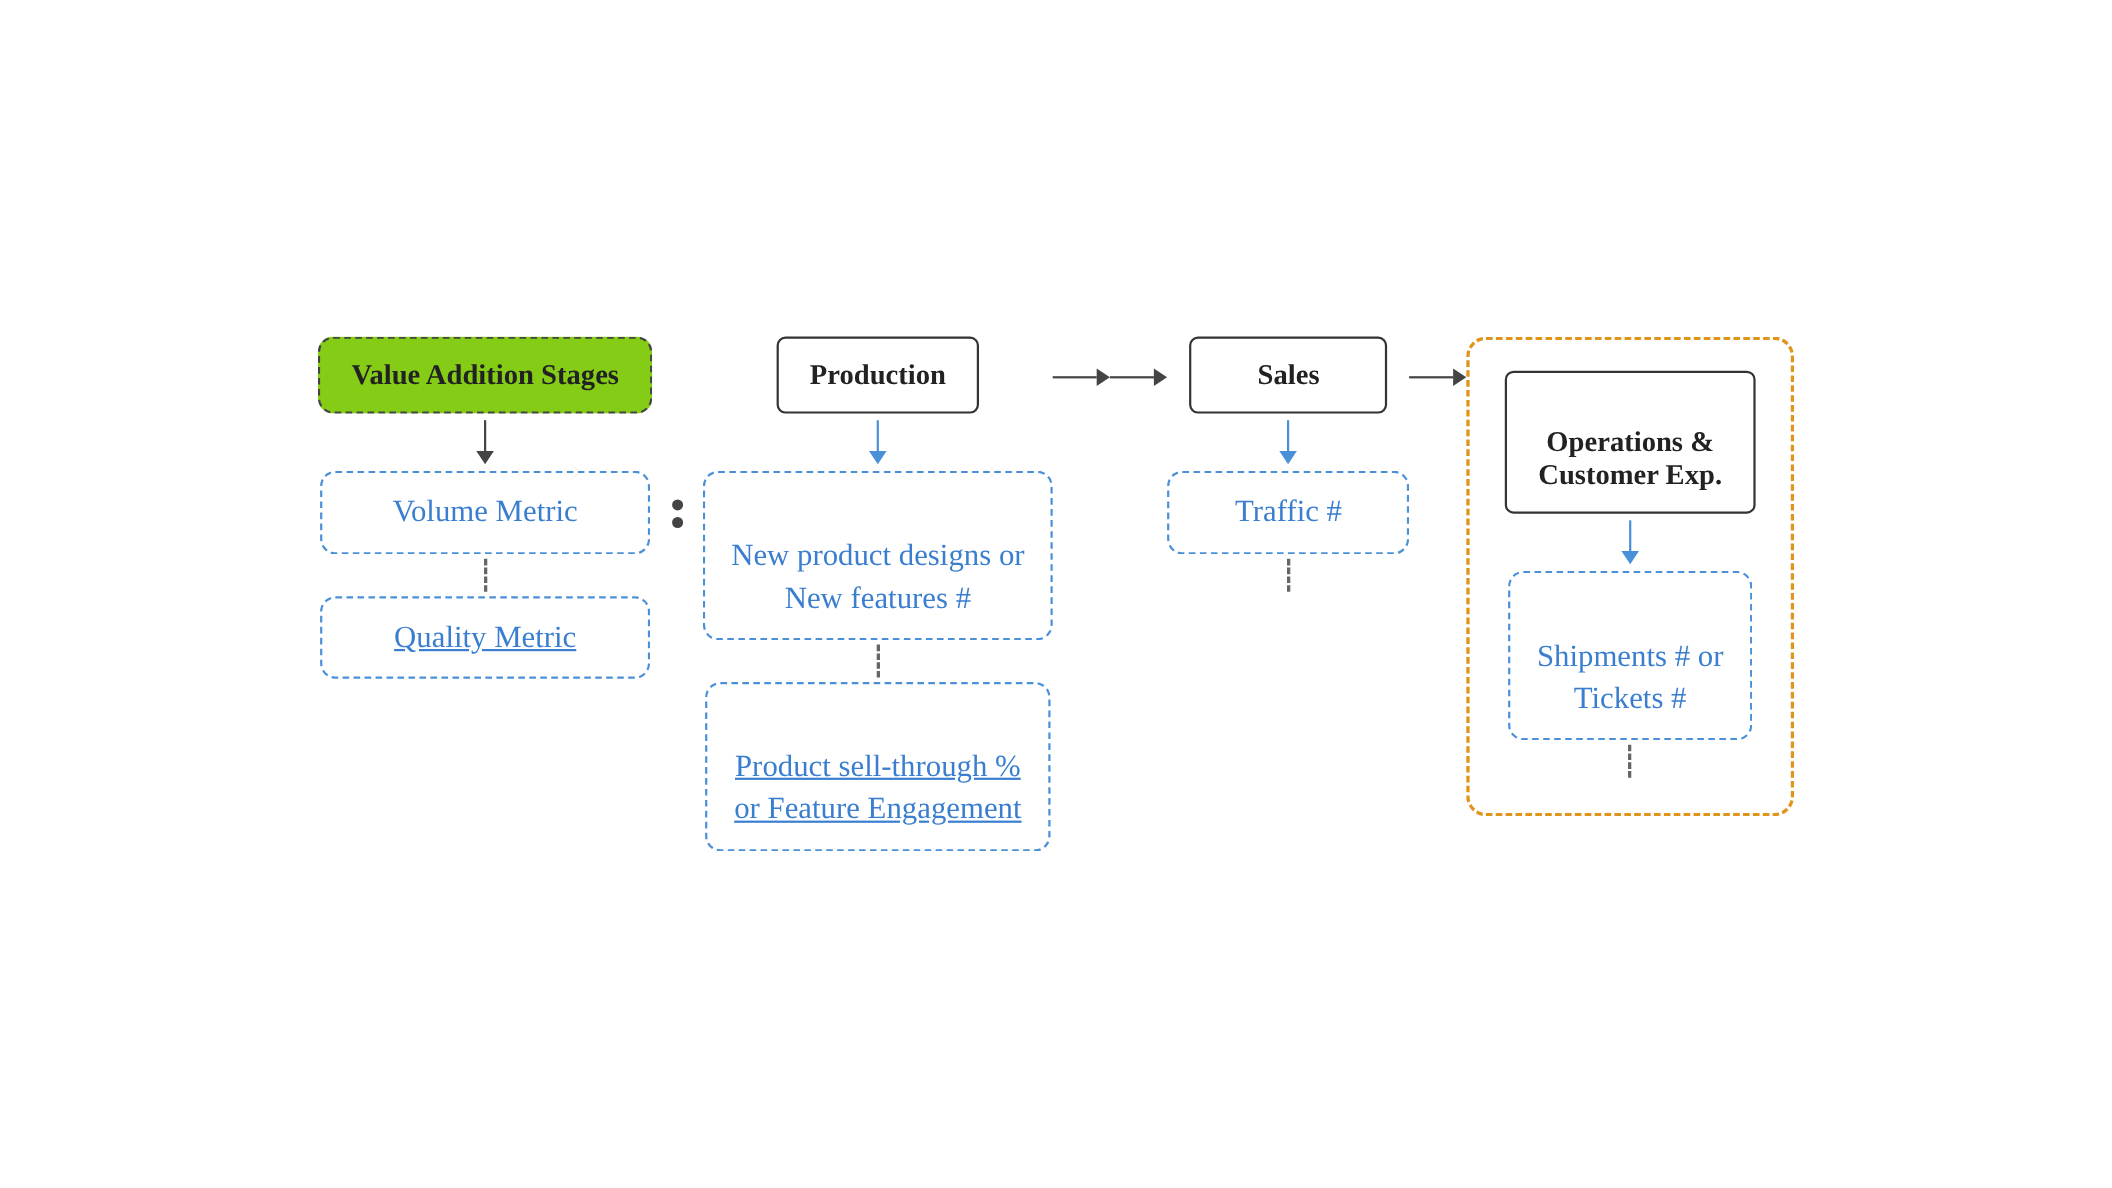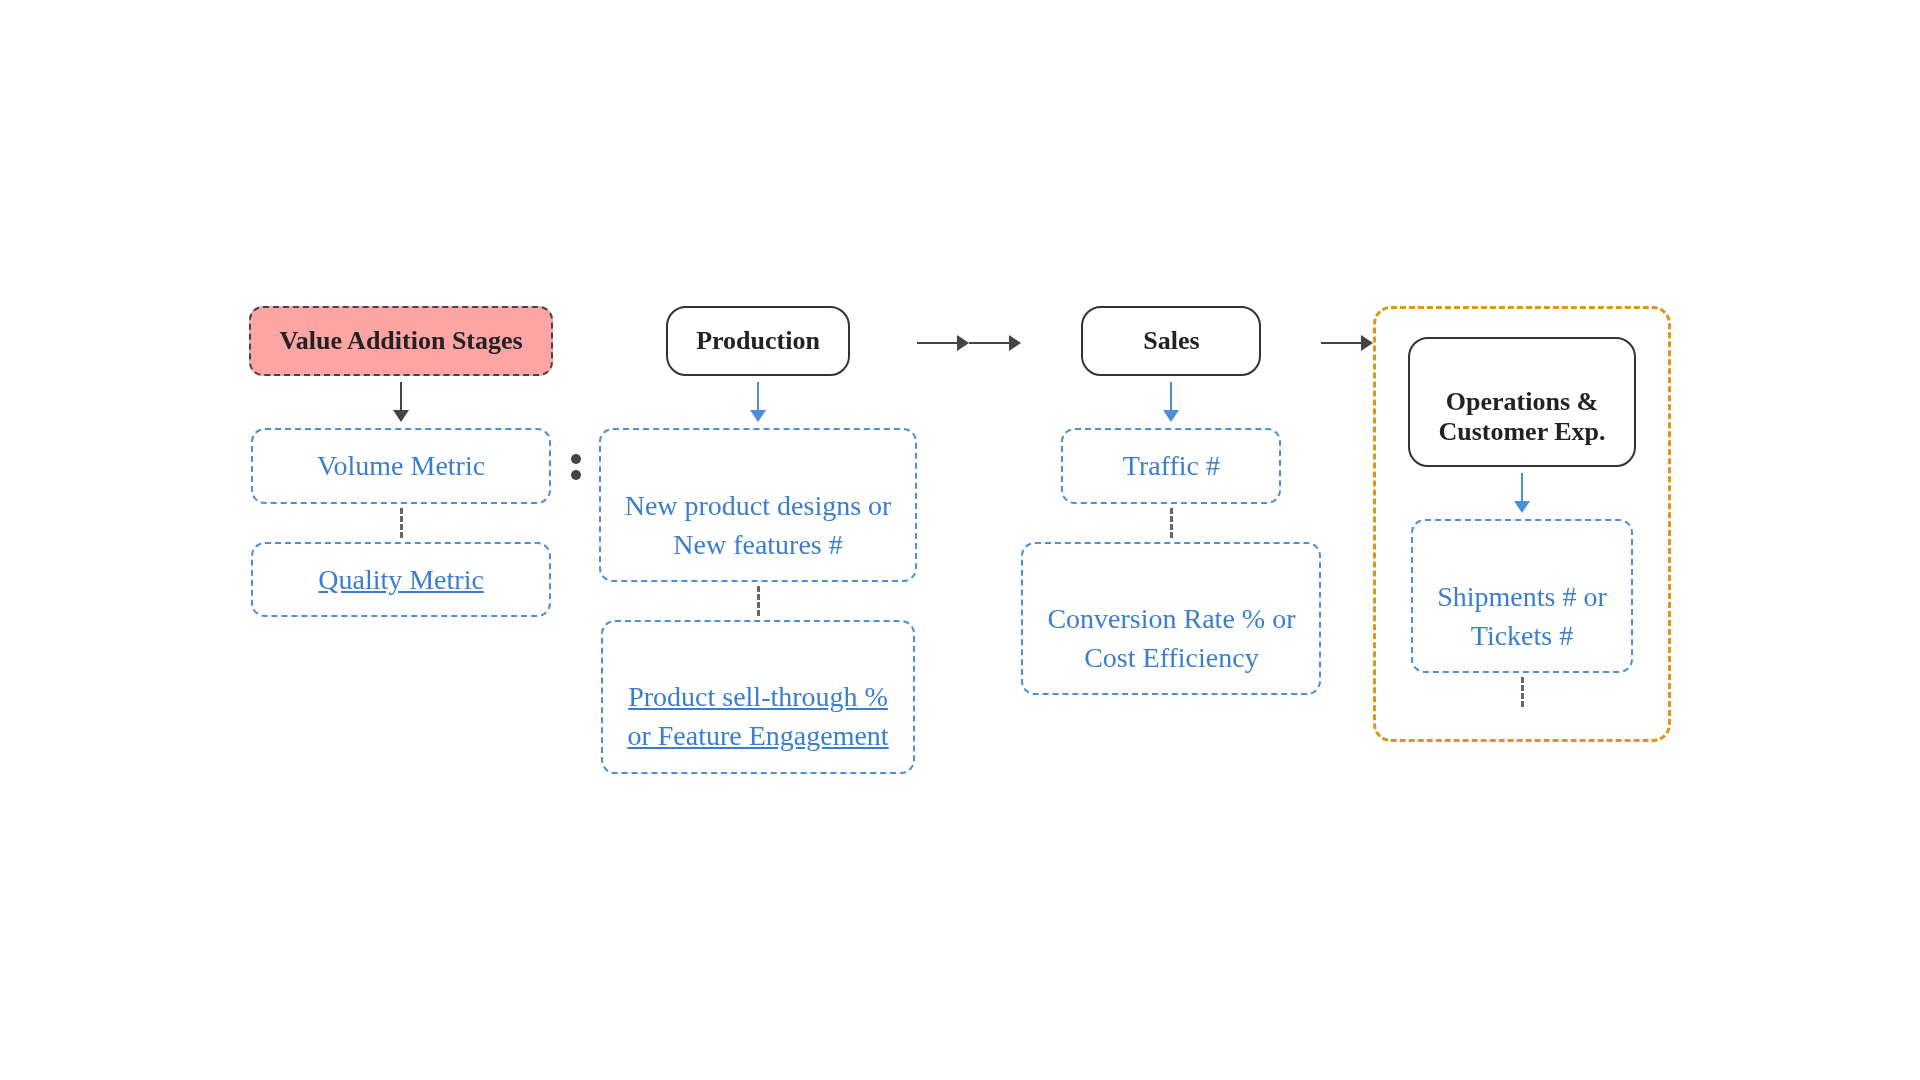--- a/index.html
+++ b/index.html
@@ -18,41 +18,41 @@
       display: flex;
       align-items: flex-start;
       gap: 0px;
       position: relative;
       padding: 40px 60px;
     }
 
     
     .stage-box {
       border: 2px solid #333;
-      border-radius: 20px;
+      border-radius: 8px;
       padding: 18px 28px;
       font-size: 26px;
       font-weight: bold;
       color: #222;
       text-align: center;
       background: #fff;
       white-space: nowrap;
       min-width: 180px;
     }
 
     
     .value-stages-box {
       border: 2.5px dashed #444;
       border-radius: 14px;
       padding: 18px 28px;
       font-size: 26px;
       font-weight: bold;
       color: #222;
       text-align: center;
-      background: #fca5a5;
+      background: #84cc16;
       white-space: nowrap;
       min-width: 300px;
     }
 
     
     .blue-dashed-box {
       border: 2.5px dashed #4a90d9;
       border-radius: 14px;
       padding: 16px 24px;
       font-size: 28px;
@@ -250,24 +250,20 @@
 
   <div class="flow-column">
     <div class="stage-box">
       <span>Sales</span>
     </div>
     <div class="blue-down-arrow"></div>
     <div class="blue-dashed-box" style="min-width:220px;">
       <span>Traffic #</span>
     </div>
     <div class="dashed-line-v"></div>
-    <div class="blue-dashed-box" style="min-width:220px; white-space:pre-line;">
-      <span>Conversion Rate % or
-Cost Efficiency</span>
-    </div>
   </div>
 
   <div class="horizontal-connector">
     <div class="arrow-right-inner"></div>
   </div>
 
   <div class="ops-container">
     <div class="flow-column">
       <div class="stage-box" style="white-space:pre-line;">
         <span>Operations &amp;

